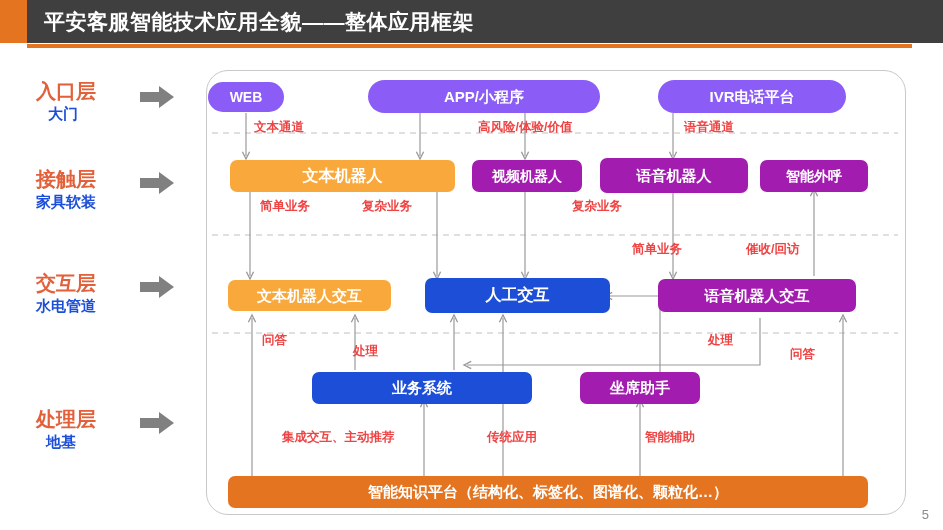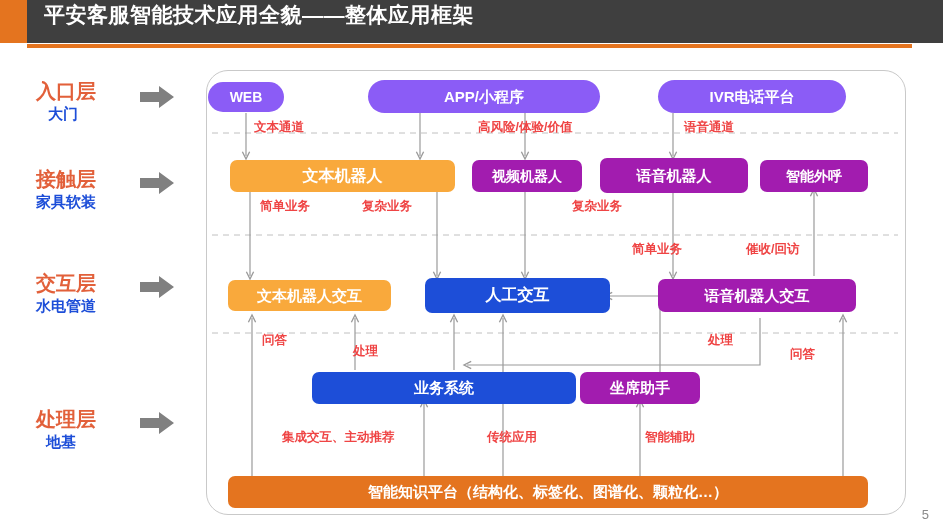--- a/index.html
+++ b/index.html
@@ -14,21 +14,21 @@
   
   .hdr-bar {
     position: absolute; left: 0; top: 0; width: 943px; height: 43px;
     background: #3f3f3f;
   }
   .hdr-accent {
     position: absolute; left: 0; top: 0; width: 27px; height: 43px;
     background: #e4741f;
   }
   .hdr-title {
-    position: absolute; left: 44px; top: 1px;
+    position: absolute; left: 44px; top: 8px;
     font-size: 21px; font-weight: bold; color: #ffffff;
     letter-spacing: .5px; white-space: nowrap;
   }
   .hdr-underline {
     position: absolute; left: 27px; top: 44px; width: 885px; height: 4px;
     background: #e4741f;
   }
 
   
   .layer { position: absolute; left: 36px; width: 150px; }
@@ -188,21 +188,21 @@
   <div class="node rect orange-dark" style="left:228px; top:280px; width:163px; height:31px; font-size:15px;">
     <span>文本机器人交互</span>
   </div>
   <div class="node rect gray" style="left:425px; top:278px; width:185px; height:35px; font-size:16px;">
     <span>人工交互</span>
   </div>
   <div class="node rect orange-mid" style="left:658px; top:279px; width:198px; height:33px; font-size:15px;">
     <span>语音机器人交互</span>
   </div>
 
-  <div class="node rect gray" style="left:312px; top:372px; width:264px; height:32px; font-size:15px;">
+  <div class="node rect gray" style="left:312px; top:372px; width:220px; height:32px; font-size:15px;">
     <span>业务系统</span>
   </div>
   <div class="node rect orange-mid" style="left:580px; top:372px; width:120px; height:32px; font-size:15px;">
     <span>坐席助手</span>
   </div>
 
   <div class="node rect orange-deep" style="left:228px; top:476px; width:640px; height:32px; font-size:15px;">
     <span>智能知识平台（结构化、标签化、图谱化、颗粒化…）</span>
   </div>
 

